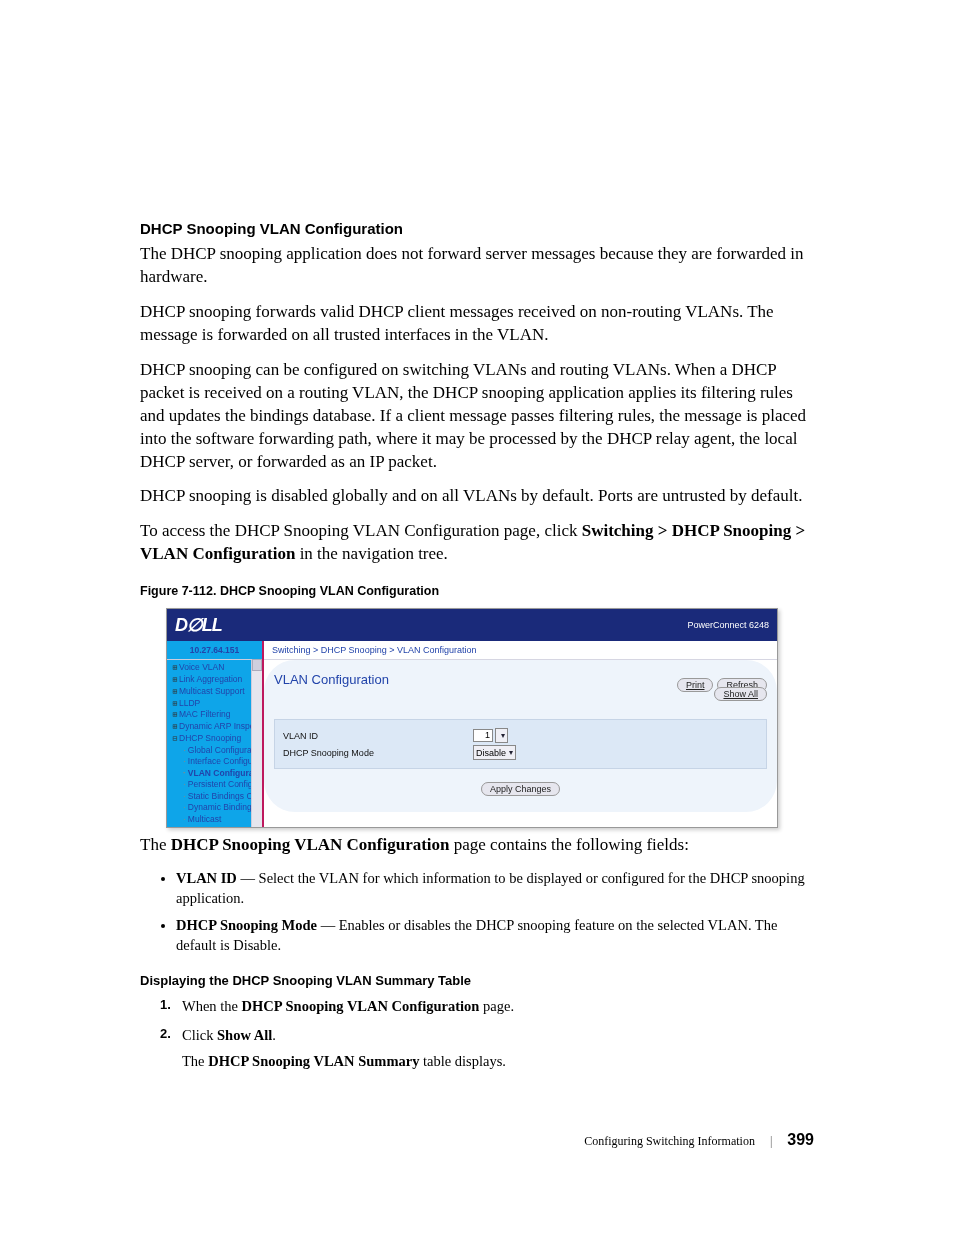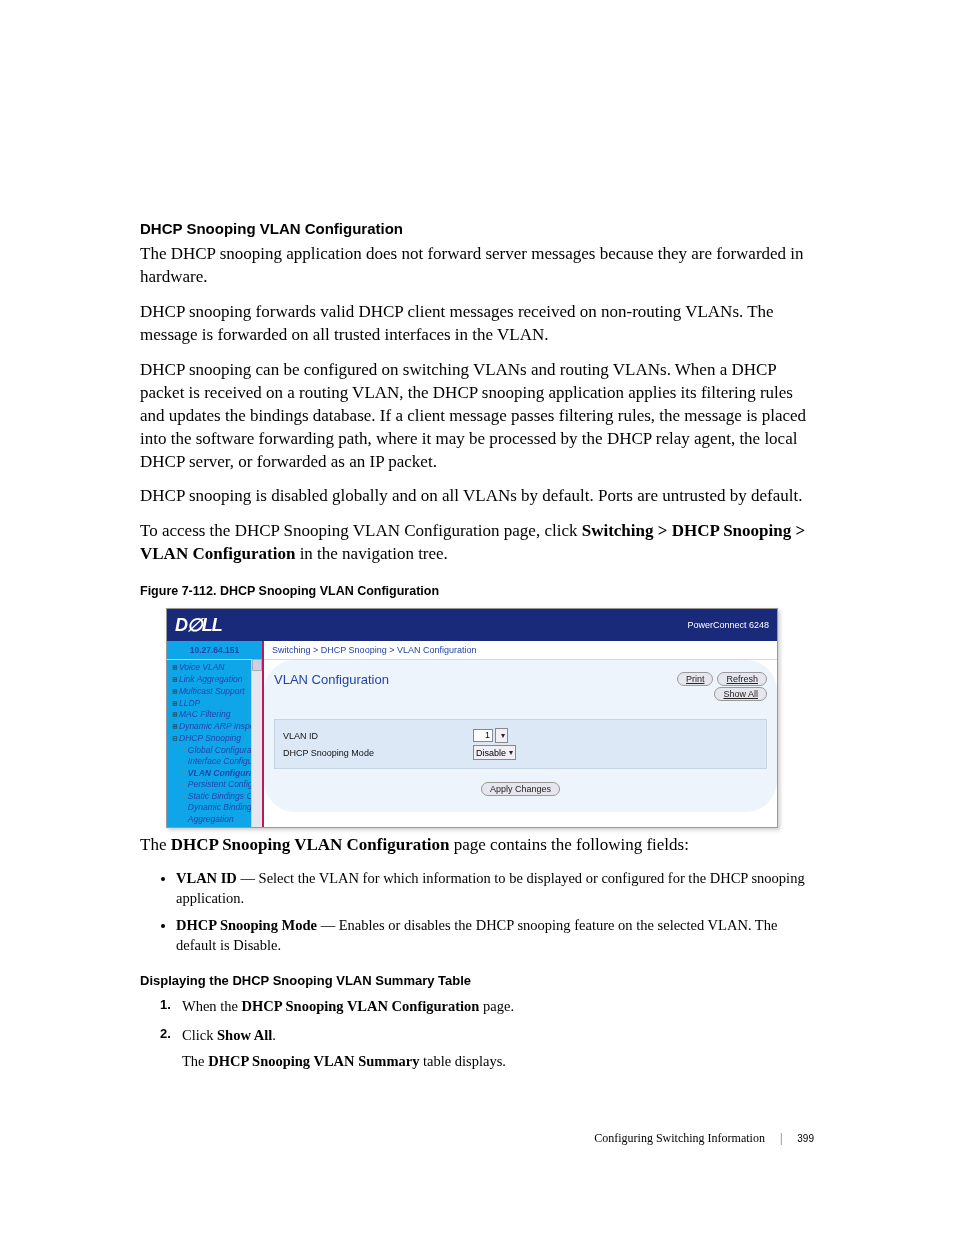--- a/index.html
+++ b/index.html
@@ -91,21 +91,20 @@
   }
   .nav-list {
     padding: 2px 0 2px 2px;
     line-height: 1.35;
   }
   .nav-item {
     white-space: nowrap;
     overflow: hidden;
     text-overflow: clip;
     padding-left: 2px;
-    font-style: italic;
   }
   .nav-item .pm {
     display: inline-block;
     width: 8px;
     text-align: center;
     color: #333;
     font-family: monospace;
     font-size: 8px;
   }
   .nav-sub { padding-left: 14px; line-height:1.35; }
@@ -143,21 +142,21 @@
     border-radius: 31px;
   }
   .page-title {
     color: #2244aa;
     font-size: 13px;
     padding: 4px 0 10px 0;
   }
   .btn-row {
     position: absolute;
     right: 10px;
-    top: 12px;
+    top: 18px;
     display: flex;
     gap: 4px;
   }
   .pill {
     background: #e6e6ee;
     border: 1px solid #999;
     border-radius: 9px;
     font-size: 9px;
     padding: 1px 8px;
     text-decoration: underline;
@@ -251,21 +250,21 @@
     margin-top: 6px;
   }
 
   .footer {
     margin-top: 60px;
     text-align: right;
     font-size: 12px;
     font-family: Georgia, serif;
   }
   .footer .sep { margin: 0 12px; color: #666; }
-  .footer .pg { font-family: Arial, sans-serif; font-weight: normal; font-size: 10px; }
+  .footer .pg { font-family: Arial, sans-serif; font-weight: bold; font-size: 16px; }
 </style>
 </head>
 <body>
 
 <div class="page">
 
   <div class="section-heading">DHCP Snooping VLAN Configuration</div>
 
   <p class="body-text">The DHCP snooping application does not forward server messages because they are forwarded in hardware.</p>
   <p class="body-text">DHCP snooping forwards valid DHCP client messages received on non-routing VLANs. The message is forwarded on all trusted interfaces in the VLAN.</p>
@@ -293,21 +292,21 @@
           <div class="nav-item"><span class="pm">⊞</span><span>MAC Filtering</span></div>
           <div class="nav-item"><span class="pm">⊞</span><span>Dynamic ARP Inspe</span></div>
           <div class="nav-item"><span class="pm">⊟</span><span>DHCP Snooping</span></div>
           <div class="nav-sub">
             <div class="nav-item dash">Global Configurat</div>
             <div class="nav-item dash">Interface Configu</div>
             <div class="nav-item dash active">VLAN Configurati</div>
             <div class="nav-item dash">Persistent Config</div>
             <div class="nav-item dash">Static Bindings C</div>
             <div class="nav-item dash">Dynamic Binding</div>
-            <div class="nav-item dash">Aggregation</div>
+            <div class="nav-item dash">Multicast</div>
           </div>
         </div>
         <div class="nav-scroll">
             <div class="thumb"></div>
           </div>
       </div>
       <div class="main">
         <div class="breadcrumb">Switching &gt; DHCP Snooping &gt; VLAN Configuration</div>
         <div class="content-band">
           <div class="page-title">VLAN Configuration</div>

